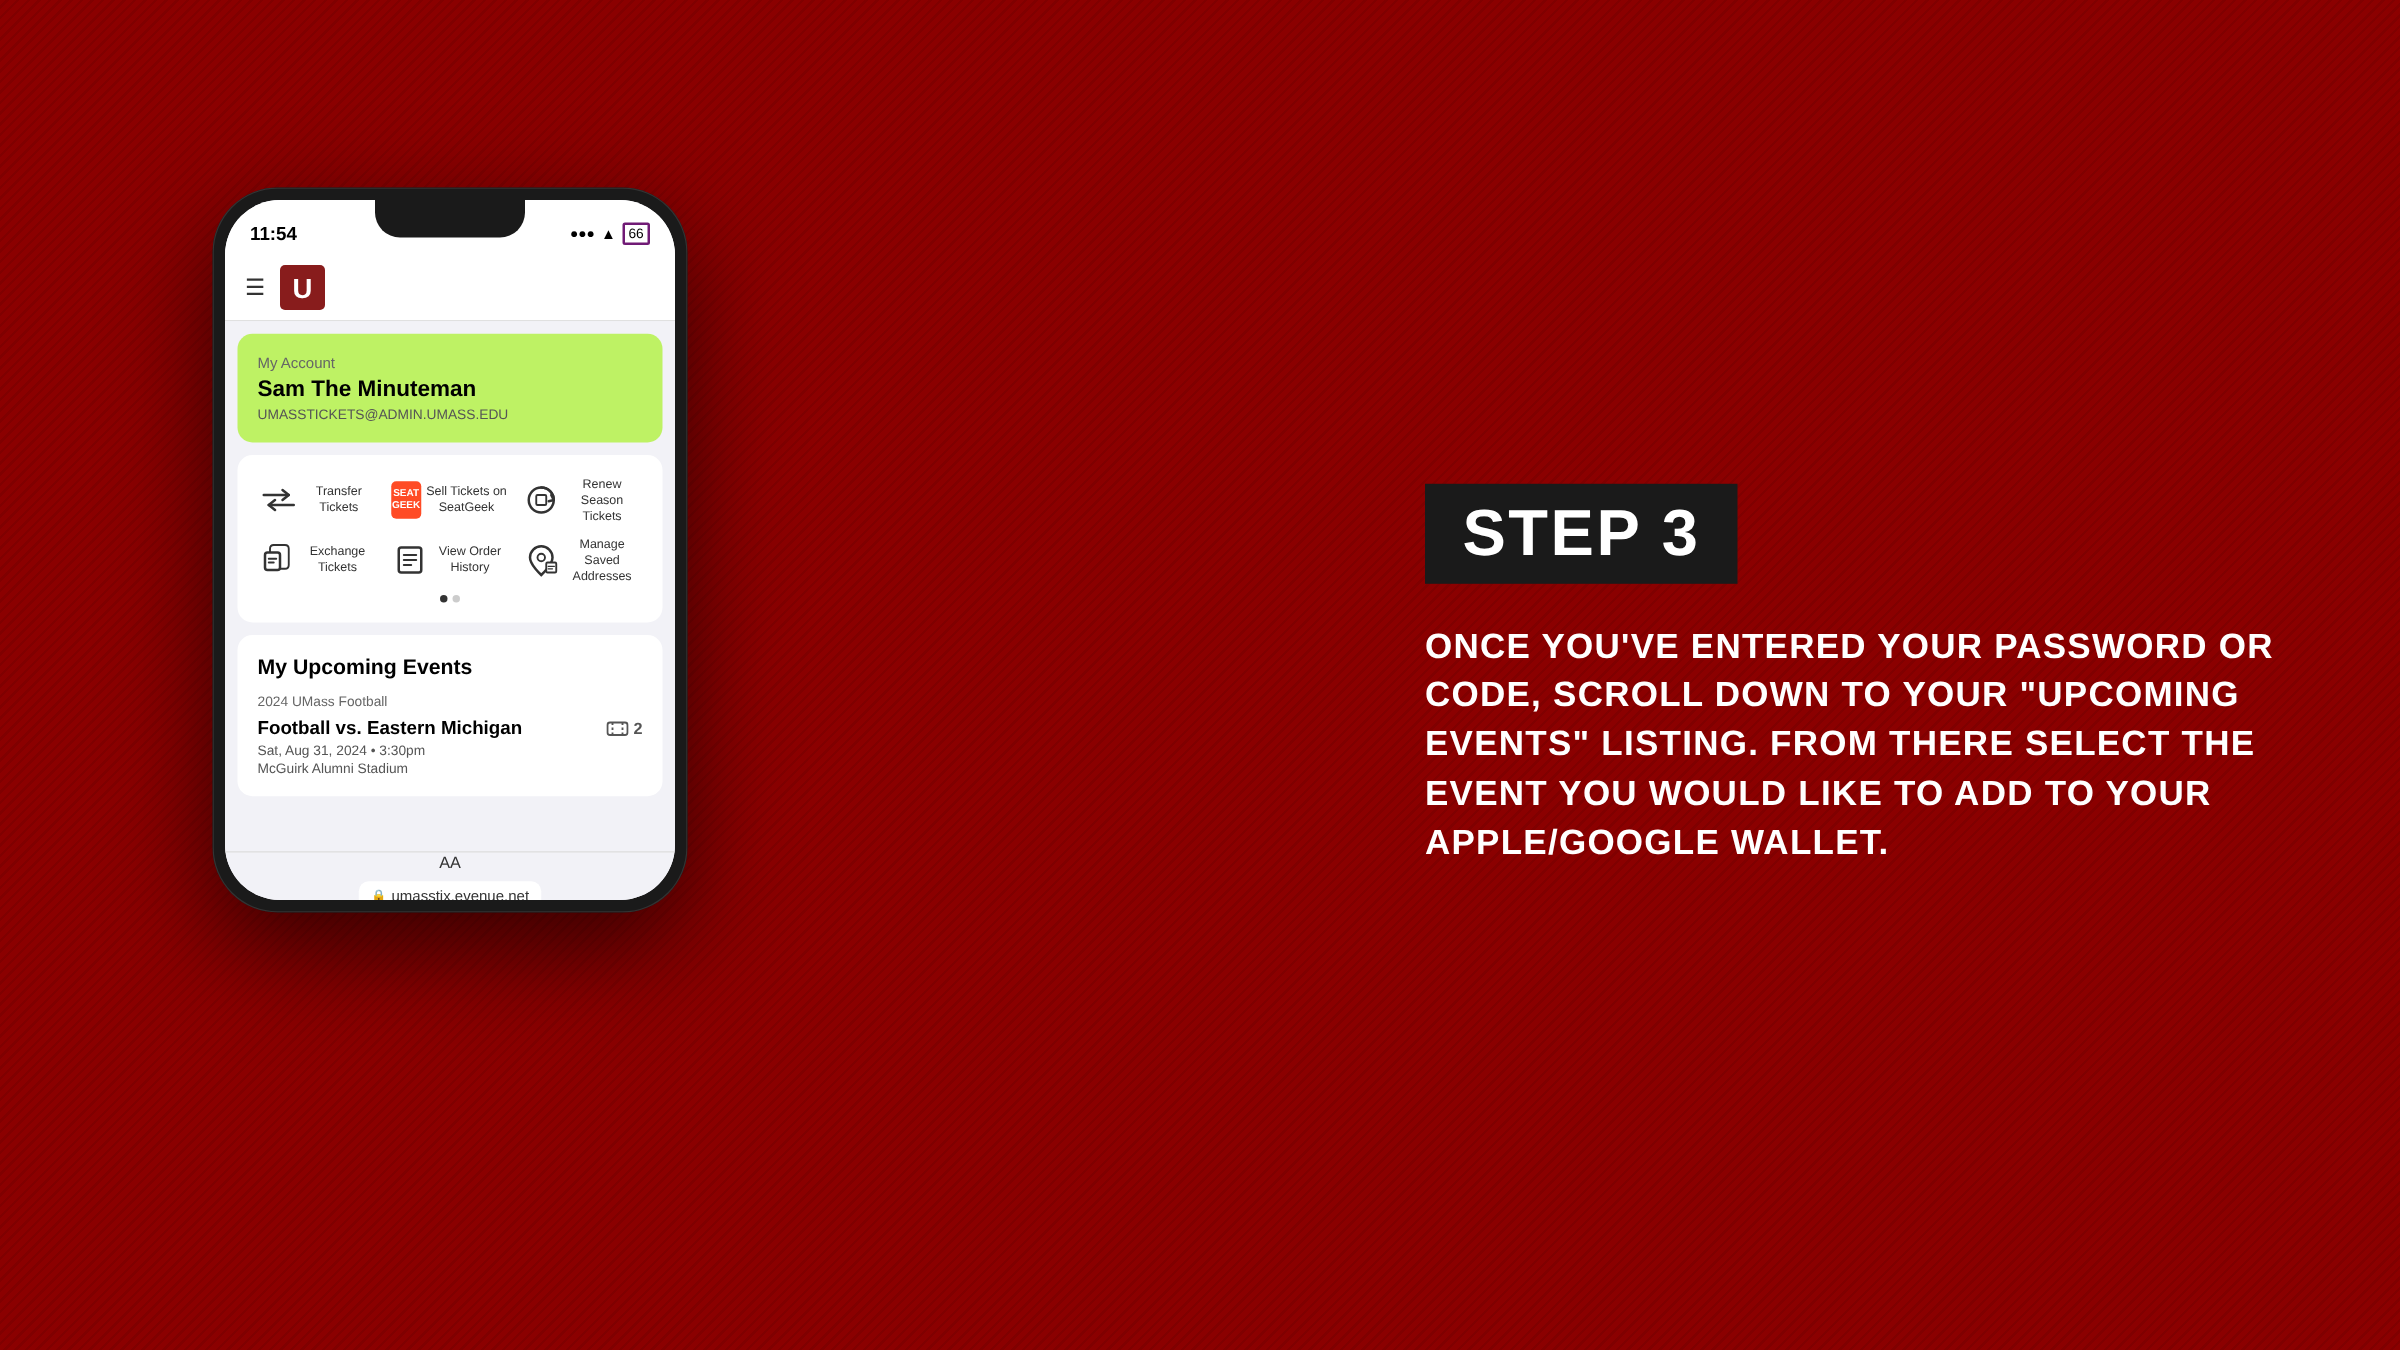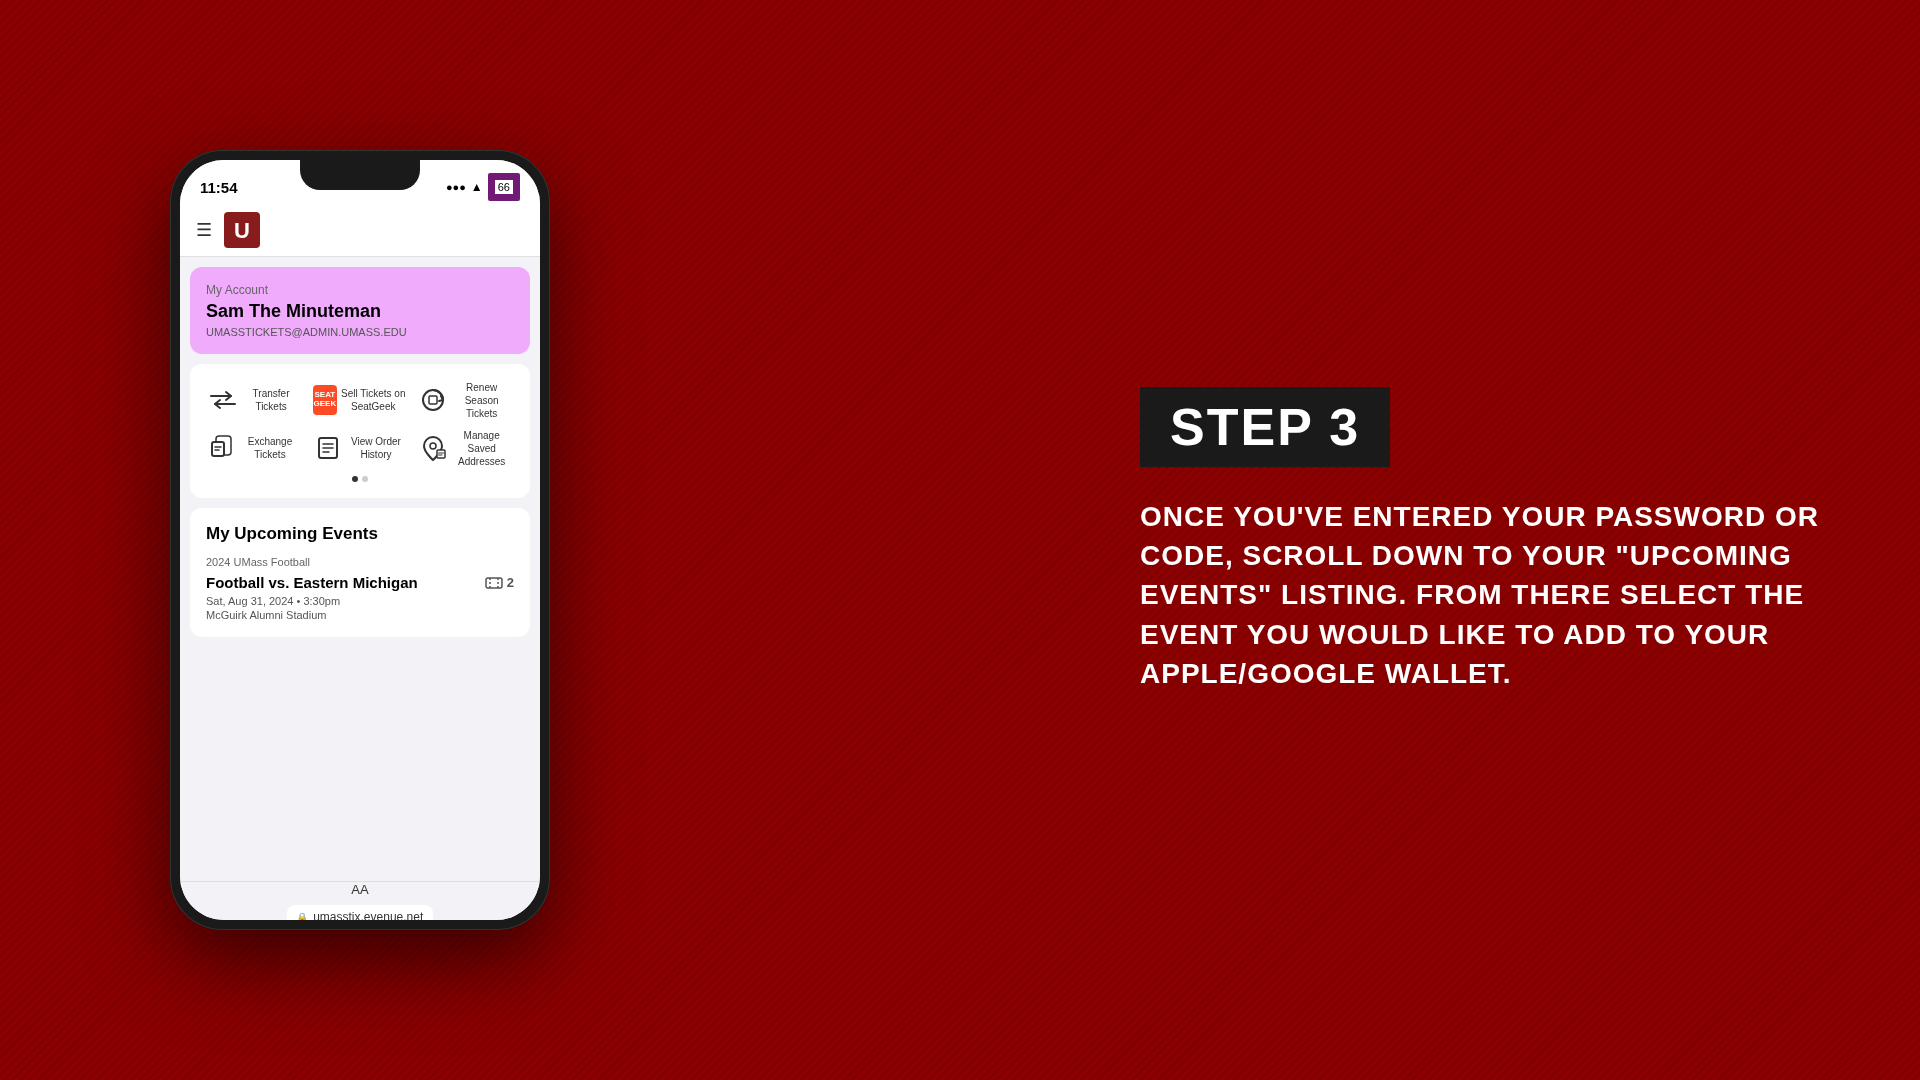--- a/index.html
+++ b/index.html
@@ -28,21 +28,21 @@
       position: absolute;
       left: 170px;
       top: 50%;
       transform: translateY(-50%);
       width: 380px;
       height: 780px;
     }
 
     .phone-outer {
       width: 380px;
-      height: 780px;
+      height: 580px;
       background: #1a1a1a;
       border-radius: 52px;
       padding: 10px;
       box-shadow: 0 30px 80px rgba(0,0,0,0.6), inset 0 0 0 1px #333;
       position: relative;
     }
 
     .phone-inner {
       width: 100%;
       height: 100%;
@@ -114,21 +114,21 @@
       height: calc(100% - 44px - 48px - 44px);
       overflow-y: auto;
       background: #f2f2f7;
       scrollbar-width: none;
     }
 
     .phone-content::-webkit-scrollbar { display: none; }
 
     
     .account-card {
-      background: #f0abfc;
+      background: #bef264;
       margin: 10px;
       border-radius: 12px;
       padding: 16px;
     }
 
     .account-label {
       font-size: 12px;
       color: #666;
       margin-bottom: 4px;
     }
@@ -352,21 +352,21 @@
 <div class="phone-wrapper">
   <div class="phone-outer">
     <div class="phone-inner">
 
       <div class="status-bar">
         <div class="notch"></div>
         <span class="status-time">11:54</span>
         <div class="status-icons">
           <span style="font-size:11px;">●●●</span>
           <span style="font-size:12px;">▲</span>
-          <span style="font-size:11px; border:7px solid #701a75; padding:1px 3px; border-radius:2px;">66</span>
+          <span style="font-size:11px; border:2px solid #701a75; padding:1px 3px; border-radius:2px;">66</span>
         </div>
       </div>
 
       <div class="app-header">
         <span class="hamburger-icon">☰</span>
 
         <div class="umass-logo">
           <svg class="umass-u" viewBox="0 0 36 36" xmlns="http://www.w3.org/2000/svg">
             <rect width="36" height="36" rx="4" fill="#881c1c"></rect>
             <text x="18" y="26" text-anchor="middle" fill="white" font-size="22" font-weight="900" font-family="Arial Black, sans-serif">U</text>

